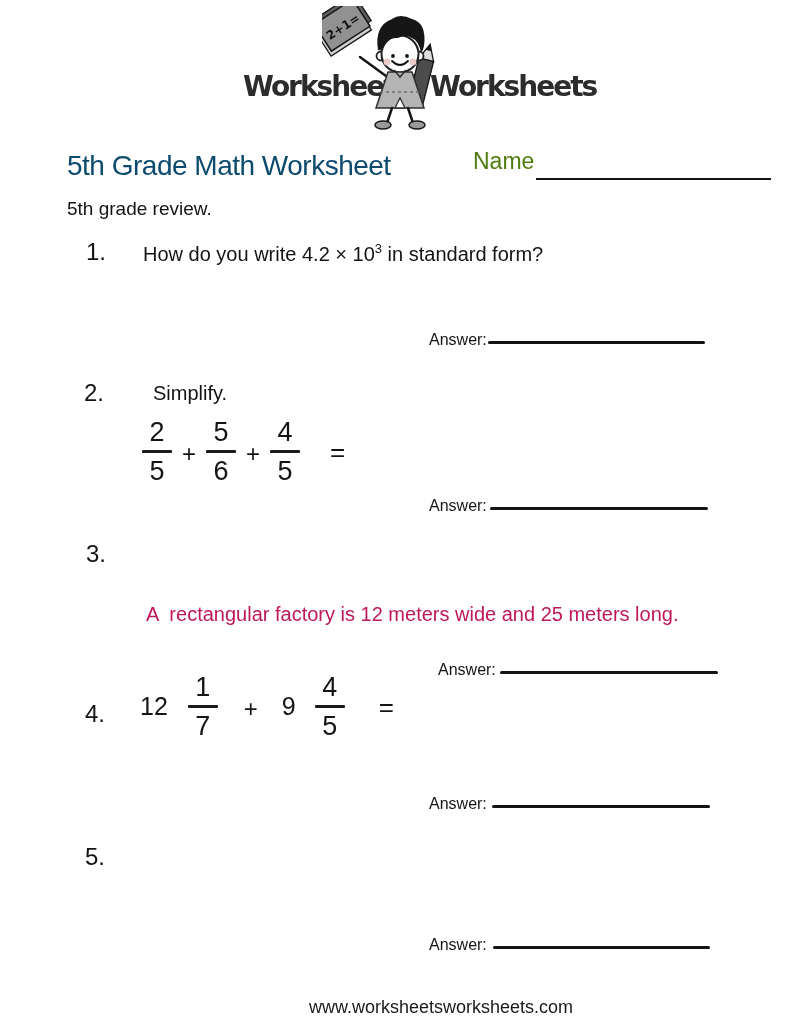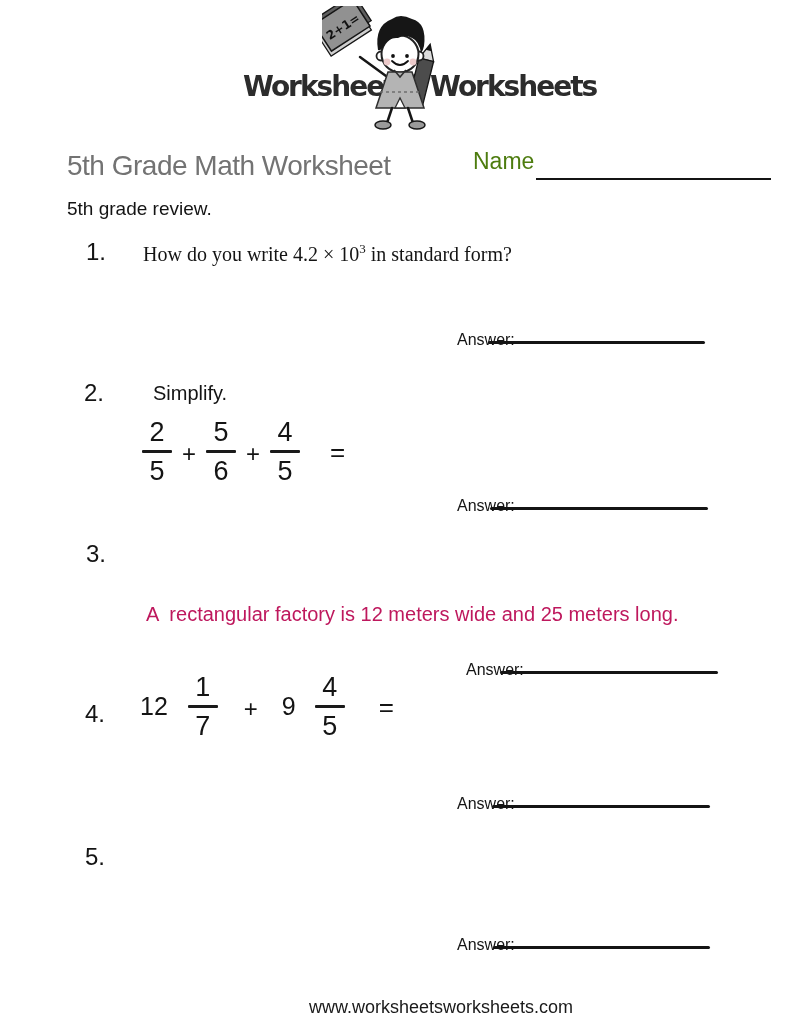--- a/index.html
+++ b/index.html
@@ -10,42 +10,42 @@
   }
   .abs { position:absolute; }
 
   
   .logo-word {
     font-family:"DejaVu Sans", sans-serif; font-weight:bold;
     font-size:28px; letter-spacing:-2px; color:#2c2c2c; white-space:nowrap;
   }
 
   
-  .title { font-size:28px; letter-spacing:-0.5px; color:#737373; white-space:nowrap; }
+  .title { font-size:28px; letter-spacing:-0.5px; color:#0c4a6e; white-space:nowrap; }
   .subtitle { font-size:19px; color:#141414; }
   .name-label { font-size:23px; color:#4d7c0f;text-align:center; }
   .name-line { height:2px; background:#141414; }
 
   
   .q-number { font-size:24px; color:#141414; }
   .q-text { font-size:20px; color:#141414; white-space:pre-wrap; }
   .q-text-block { font-size:20px; color:#be185d; line-height:29px; white-space:pre-wrap; }
   sup.expo { font-size:13px; vertical-align:super; }
 
   
   .math-row { display:flex; align-items:center; }
   .frac { display:inline-flex; flex-direction:column; align-items:center; width:34px; }
   .frac .fnum, .frac .fden { font-size:27px; line-height:30px; color:#141414; }
   .frac .fbar { width:30px; height:2.5px; background:#1a1a1a; margin:3px 0; border-radius:1px; }
   .op-plus { font-size:24px; margin:0 8px; padding-top:6px; color:#141414; }
   .op-eq { font-size:26px; margin-left:28px; padding-top:2px; color:#141414; }
   .whole { font-size:25px; color:#141414; }
 
   
-  .answer-label { font-size:16px; color:#141414;margin-left:28px; }
+  .answer-label { font-size:16px; color:#141414; }
   .answer-line { height:3px; background:#141414; border-radius:2px; }
 
   .footer-url { font-size:18px; color:#1a1a1a; text-align:center; width:800px; }
 </style>
 </head>
 <body>
 
 <div class="page">
 
   <div class="abs logo-word" style="left:243px; top:70px;">Worksheets</div>
@@ -93,21 +93,21 @@
     <ellipse cx="61" cy="119" rx="8" ry="4" fill="#9a9a9a" stroke="#161616" stroke-width="1.5"></ellipse>
     <ellipse cx="95" cy="119" rx="8" ry="4" fill="#9a9a9a" stroke="#161616" stroke-width="1.5"></ellipse>
   </svg>
 
   <div class="abs title" style="left:67px; top:150px;">5th Grade Math Worksheet</div>
   <div class="abs name-label" style="left:473px; top:148px;">Name</div>
   <div class="abs name-line" style="left:536px; top:178px; width:235px;"></div>
   <div class="abs subtitle" style="left:67px; top:198px;">5th grade review.</div>
 
   <div class="abs q-number" style="left:86px; top:238px;">1.</div>
-  <div class="abs q-text" style="left:143px; top:241px;font-family:Liberation Serif, serif;"><span>How do you write 4.2 × 10</span><sup class="expo">3</sup><span> in standard form?</span></div>
+  <div class="abs q-text" style="left:143px; top:241px;"><span>How do you write 4.2 × 10</span><sup class="expo">3</sup><span> in standard form?</span></div>
   <div class="abs answer-label" style="left:429px; top:331px;">Answer:</div>
   <div class="abs answer-line" style="left:488px; top:341px; width:217px;"></div>
 
   <div class="abs q-number" style="left:84px; top:379px;">2.</div>
   <div class="abs q-text" style="left:153px; top:382px;">Simplify.</div>
   <div class="abs math-row" style="left:140px; top:417px;">
     <span class="frac">
       <span class="fnum">2</span>
       <span class="fbar"></span>
       <span class="fden">5</span>

